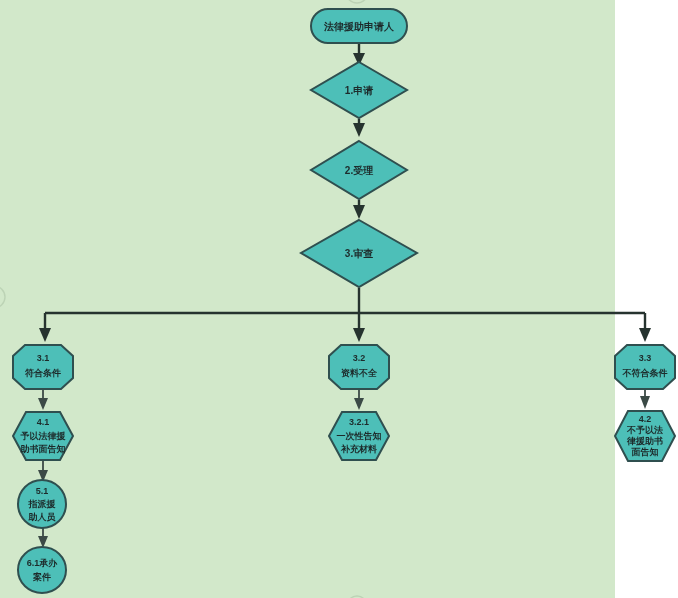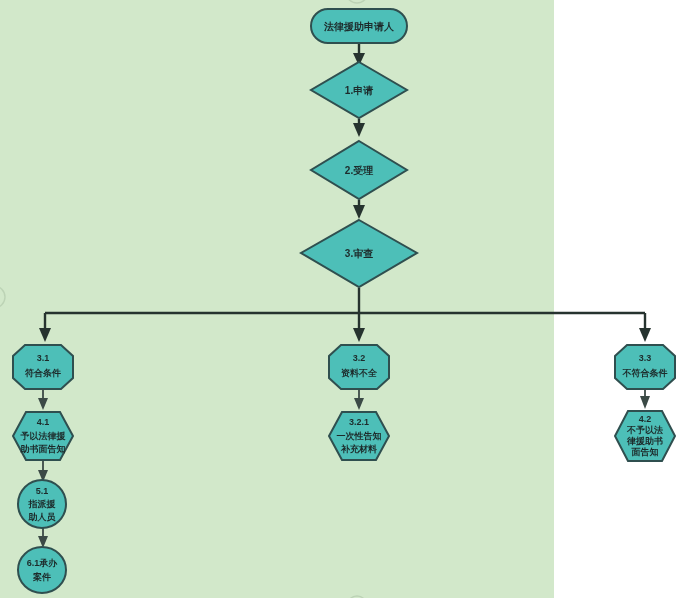--- a/index.html
+++ b/index.html
@@ -7,21 +7,21 @@
     padding: 0;
   }
   body {
     width: 678px;
     height: 598px;
     overflow: hidden;
     font-family: "Liberation Sans", "DejaVu Sans", sans-serif;
   }
   #flow-root {
     position: relative;
-    width: 554px;
+    width: 615px;
     height: 598px;
     background: #d2e8ca;
   }
   svg#flow-canvas {
     display: block;
     width: 678px;
     height: 598px;
   }
   .node-shape {
     fill: #4dbfb8;

